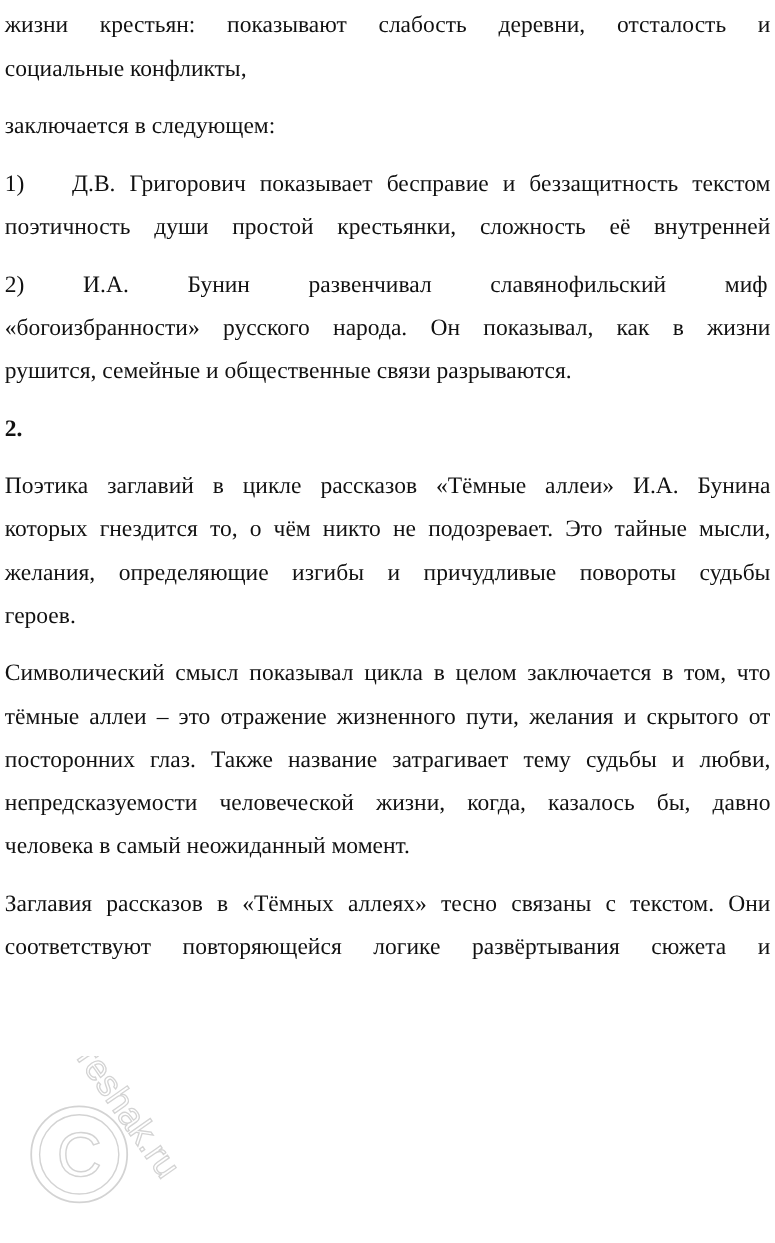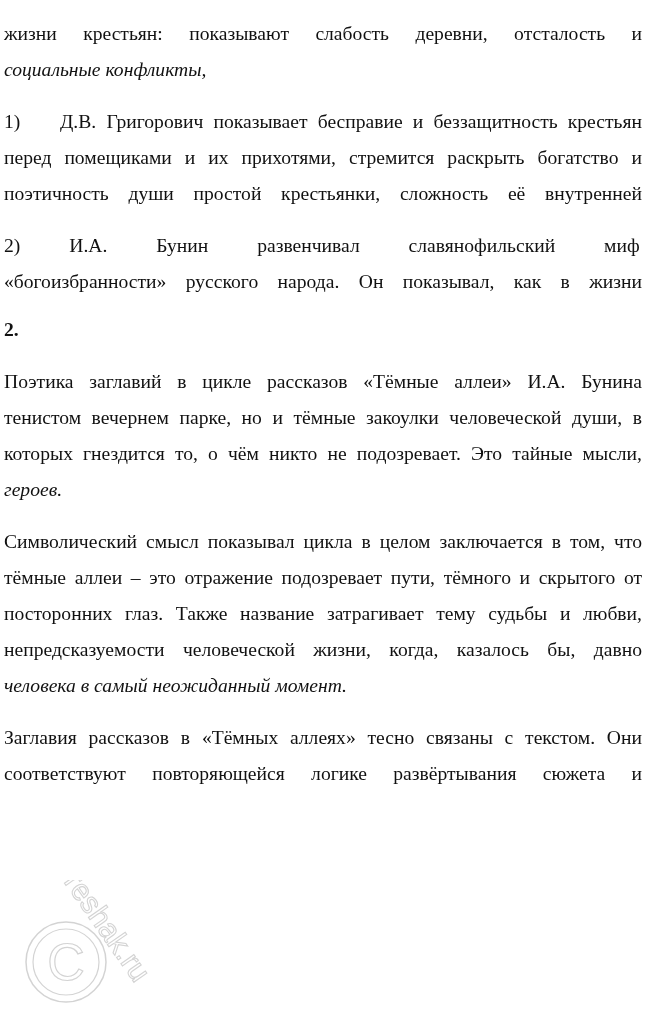--- a/index.html
+++ b/index.html
@@ -4,70 +4,71 @@
 <style>
   html, body { margin: 0; padding: 0; background: #ffffff; }
   body {
     width: 646px; height: 1036px; overflow: hidden; position: relative;
     font-family: "Liberation Serif", "DejaVu Serif", serif;
     color: #111111;
     font-size: 19.6px;
   }
   .page { position: absolute; left: 4px; top: 0; width: 638px; }
   .p {
-    margin: 16px 0 12px 0;
+    margin: 4px 0 12px 0;
     line-height: 36px;
     text-align: justify;
     text-align-last: left;
   }
   .ln { display: block; text-align: justify; text-align-last: justify; white-space: nowrap; }
-  .ln.last { text-align-last: left; font-style: italic; }
+  .ln.last { text-align-last: left; }
   .num { display: inline-block; width: 56px; }
   .heading { font-weight: bold; margin: 0 0 12px 0; line-height: 36px; }
   .watermark {
     position: absolute; left: 18px; top: 880px; width: 130px; height: 130px;
     pointer-events: none; opacity: 0.55;
   }
 </style>
 </head>
 <body>
 
 <div class="page">
 
   <div class="p">
     <span class="ln">жизни крестьян: показывают слабость деревни, отсталость и</span>
     <span class="ln last">социальные конфликты,</span>
   </div>
 
   <div class="p">
+    <span class="ln last">заключается в следующем:</span>
   </div>
 
   <div class="p">
-    <span class="ln"><span class="num">1)</span><span>Д.В. Григорович показывает бесправие и беззащитность крестьян</span></span>
-    <span class="ln">перед помещиками и их прихотями, стремится раскрыть богатство и</span>
+    <span class="ln"><span class="num">1)</span><span>Д.В. Григорович показывает бесправие и беззащитность текстом</span></span>
     <span class="ln">поэтичность души простой крестьянки, сложность её внутренней</span>
   </div>
 
   <div class="p">
     <span class="ln" style="word-spacing: 44px;"><span>2)</span> <span>И.А. Бунин развенчивал славянофильский миф о</span></span>
     <span class="ln">«богоизбранности» русского народа. Он показывал, как в жизни</span>
+    <span class="ln last">рушится, семейные и общественные связи разрываются.</span>
   </div>
 
   <div class="heading">2.</div>
 
   <div class="p">
     <span class="ln">Поэтика заглавий в цикле рассказов «Тёмные аллеи» И.А. Бунина</span>
-    <span class="ln">тенистом вечернем парке, но и тёмные закоулки человеческой души, в</span>
     <span class="ln">которых гнездится то, о чём никто не подозревает. Это тайные мысли,</span>
+    <span class="ln">желания, определяющие изгибы и причудливые повороты судьбы</span>
     <span class="ln last">героев.</span>
   </div>
 
   <div class="p">
     <span class="ln">Символический смысл показывал цикла в целом заключается в том, что</span>
-    <span class="ln">тёмные аллеи – это отражение подозревает пути, тёмного и скрытого от</span>
+    <span class="ln">тёмные аллеи – это отражение жизненного пути, желания и скрытого от</span>
     <span class="ln">посторонних глаз. Также название затрагивает тему судьбы и любви,</span>
     <span class="ln">непредсказуемости человеческой жизни, когда, казалось бы, давно</span>
     <span class="ln last">человека в самый неожиданный момент.</span>
   </div>
 
   <div class="p">
     <span class="ln">Заглавия рассказов в «Тёмных аллеях» тесно связаны с текстом. Они</span>
     <span class="ln">соответствуют повторяющейся логике развёртывания сюжета и</span>
   </div>
 </div>

